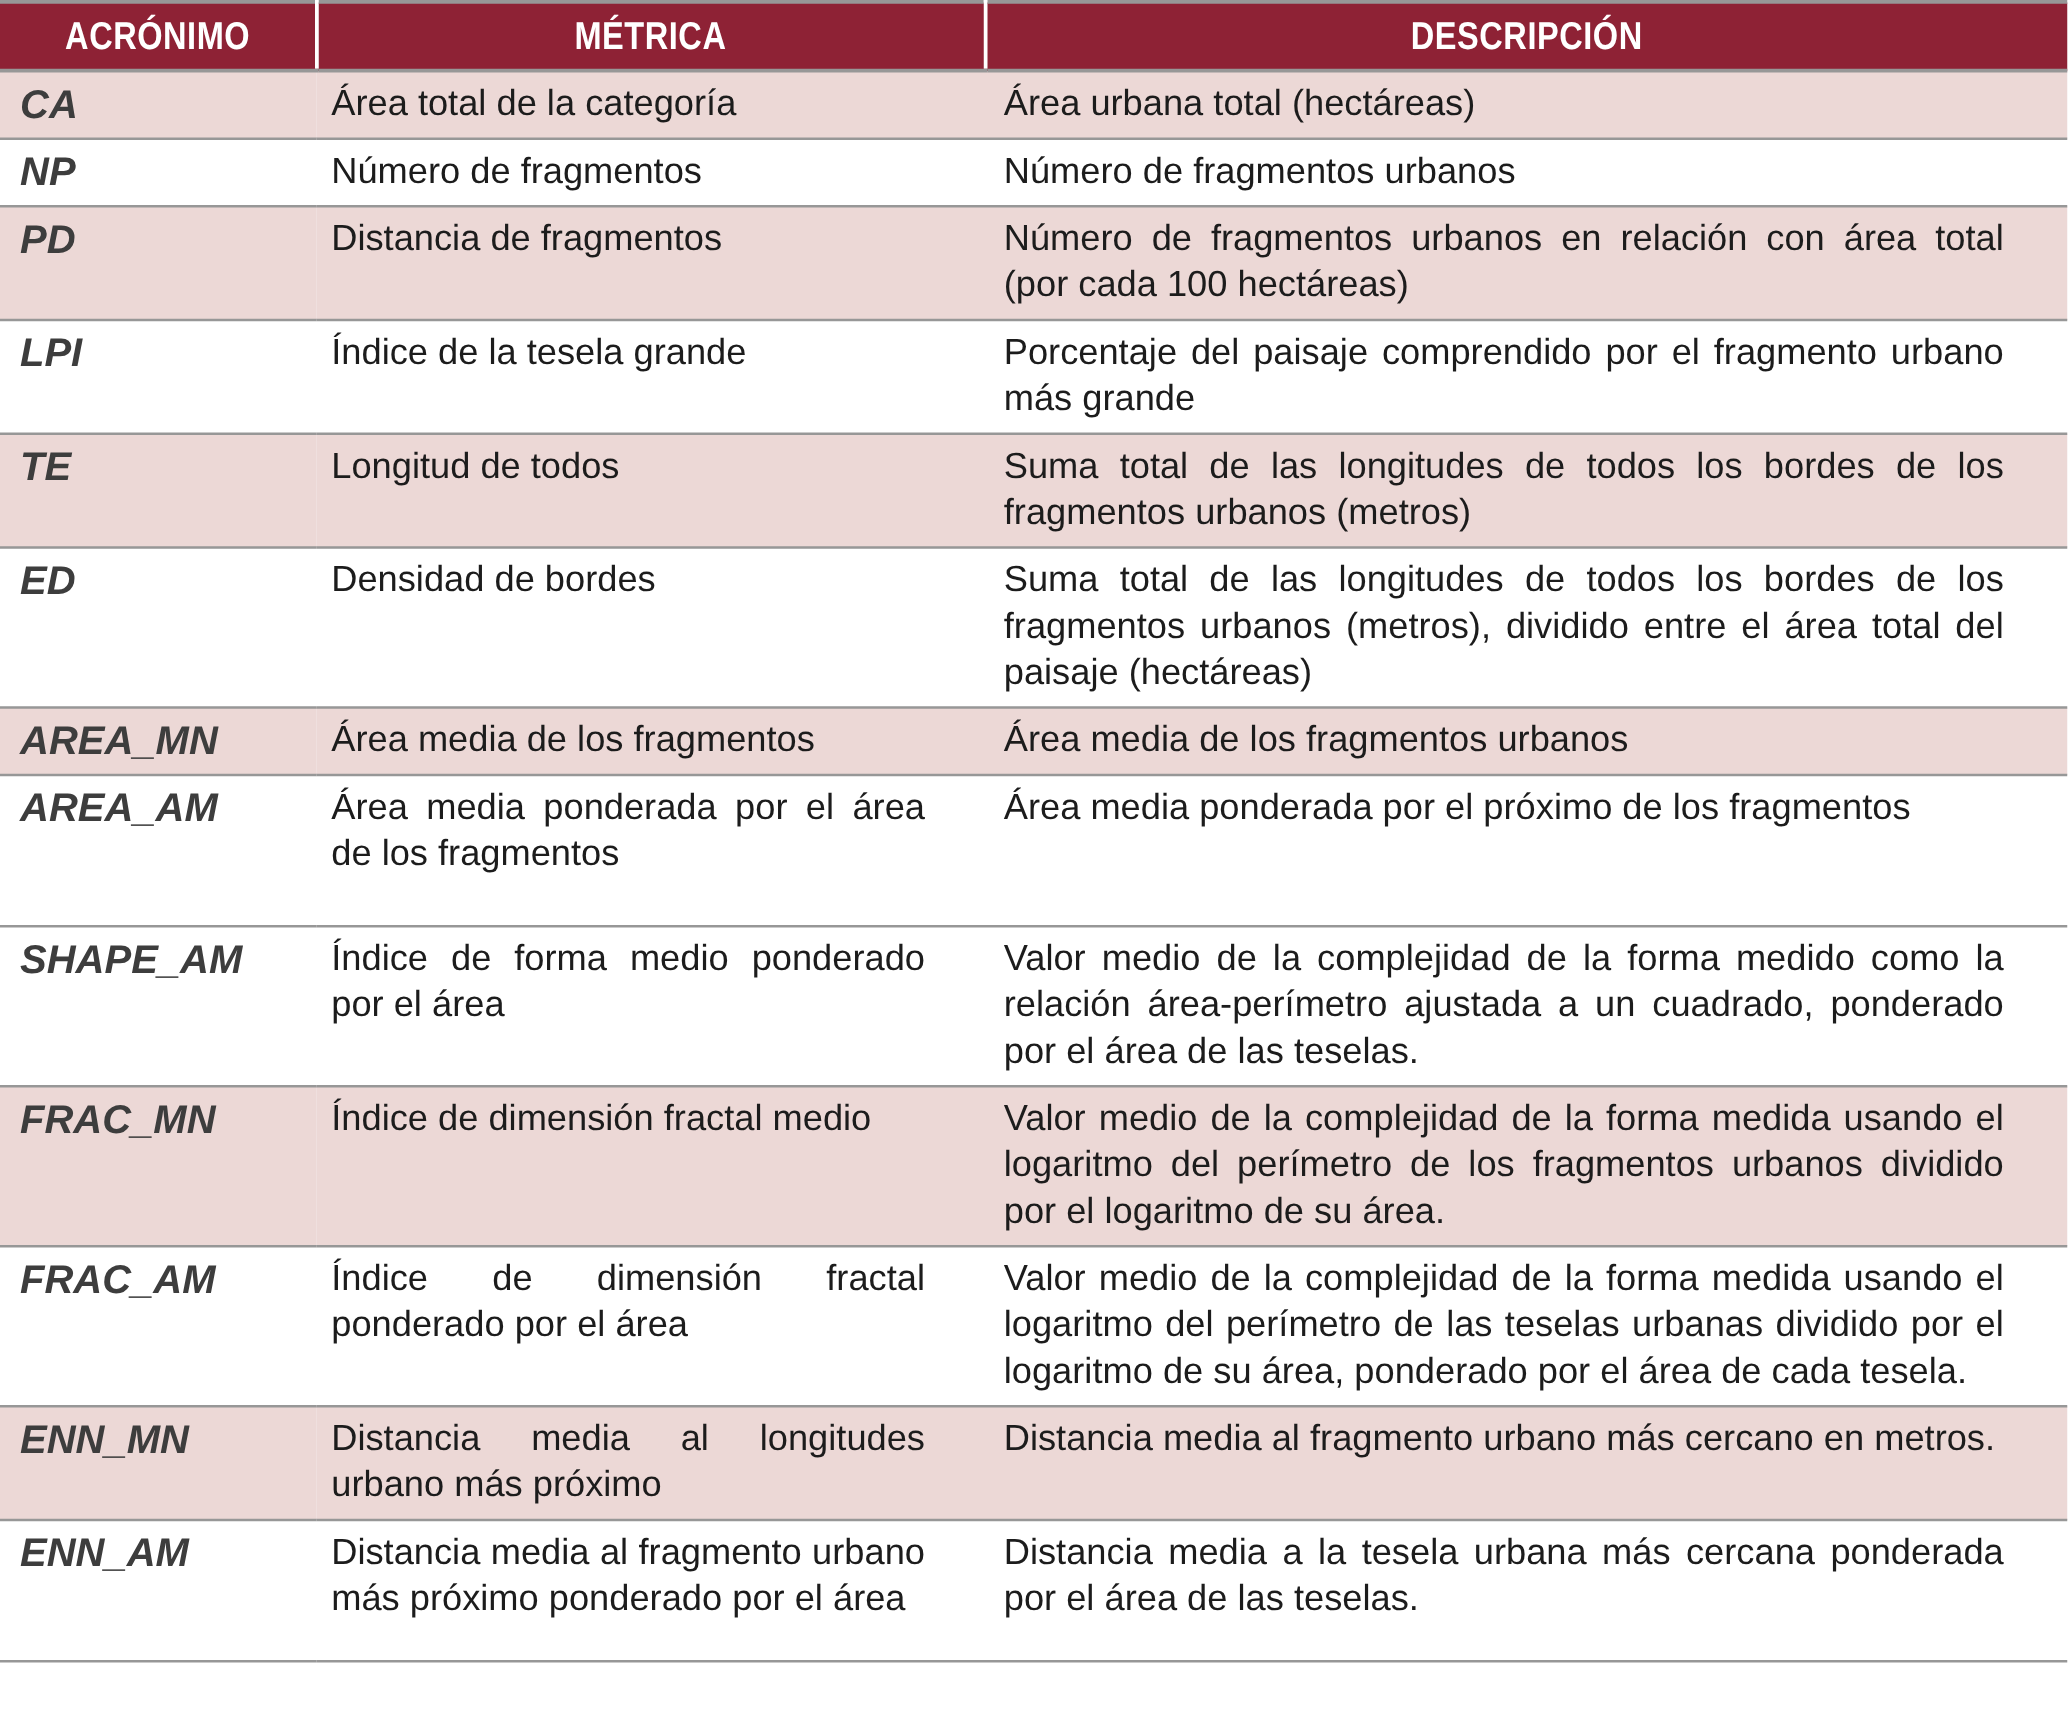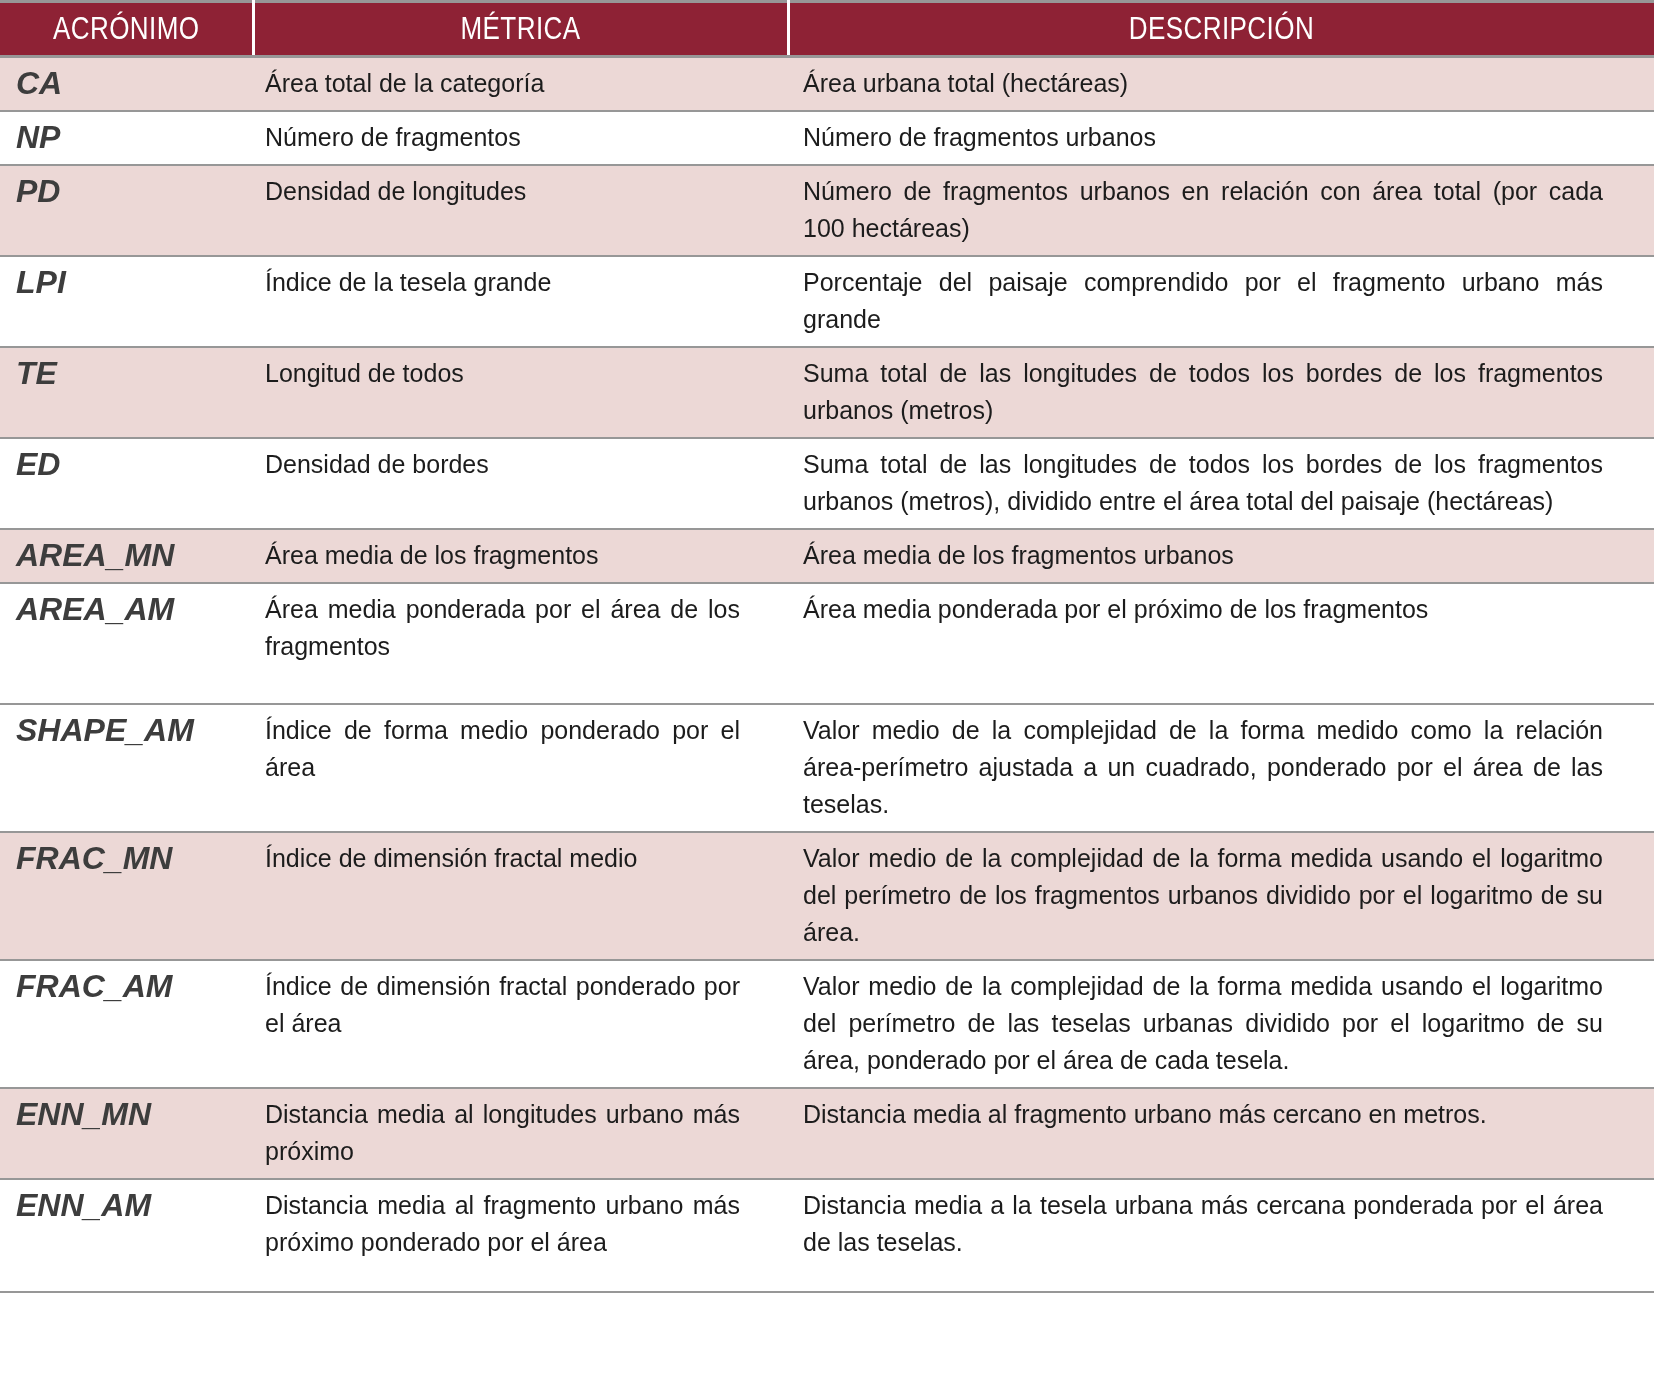--- a/index.html
+++ b/index.html
@@ -24,35 +24,35 @@
   col.c-acr{width:253px;}
   col.c-met{width:535px;}
   col.c-desc{width:866px;}
   thead th{
     background:var(--header-bg);
     color:var(--header-text);
     height:52px;
     text-align:center;
     vertical-align:middle;
     font-size:31px;
-    font-weight:normal;
+    font-weight:bold;
     border-bottom:3px solid var(--sep);
     padding:0;
   }
   thead th + th{border-left:3px solid #FFFFFF;}
   thead .hdr{
     display:inline-block;
     transform:scaleX(0.84);
     transform-origin:center;
     letter-spacing:0.5px;
     white-space:nowrap;
   }
   tbody td{
     vertical-align:top;
-    font-size:25px;
+    font-size:29px;
     line-height:37px;
     color:var(--body-text);
     border-bottom:2px solid var(--sep);
     padding:7px 14px 8px 14px;
     text-align:justify;
   }
   tbody tr.shaded td{background:var(--row-bg);}
   td.acronym-cell{
     font-weight:bold;
     font-style:italic;
@@ -95,21 +95,21 @@
         <td class="metric-cell">Área total de la categoría</td>
         <td class="description-cell">Área urbana total (hectáreas)</td>
       </tr>
       <tr class="plain">
         <td class="acronym-cell">NP</td>
         <td class="metric-cell">Número de fragmentos</td>
         <td class="description-cell">Número de fragmentos urbanos</td>
       </tr>
       <tr class="shaded">
         <td class="acronym-cell">PD</td>
-        <td class="metric-cell">Densidad de longitudes</td>
+        <td class="metric-cell">Distancia de fragmentos</td>
         <td class="description-cell">Número de fragmentos urbanos en relación con área total (por cada 100 hectáreas)</td>
       </tr>
       <tr class="plain">
         <td class="acronym-cell">LPI</td>
         <td class="metric-cell">Índice de la tesela grande</td>
         <td class="description-cell">Porcentaje del paisaje comprendido por el fragmento urbano más grande</td>
       </tr>
       <tr class="shaded">
         <td class="acronym-cell">TE</td>
         <td class="metric-cell">Longitud de todos</td>

